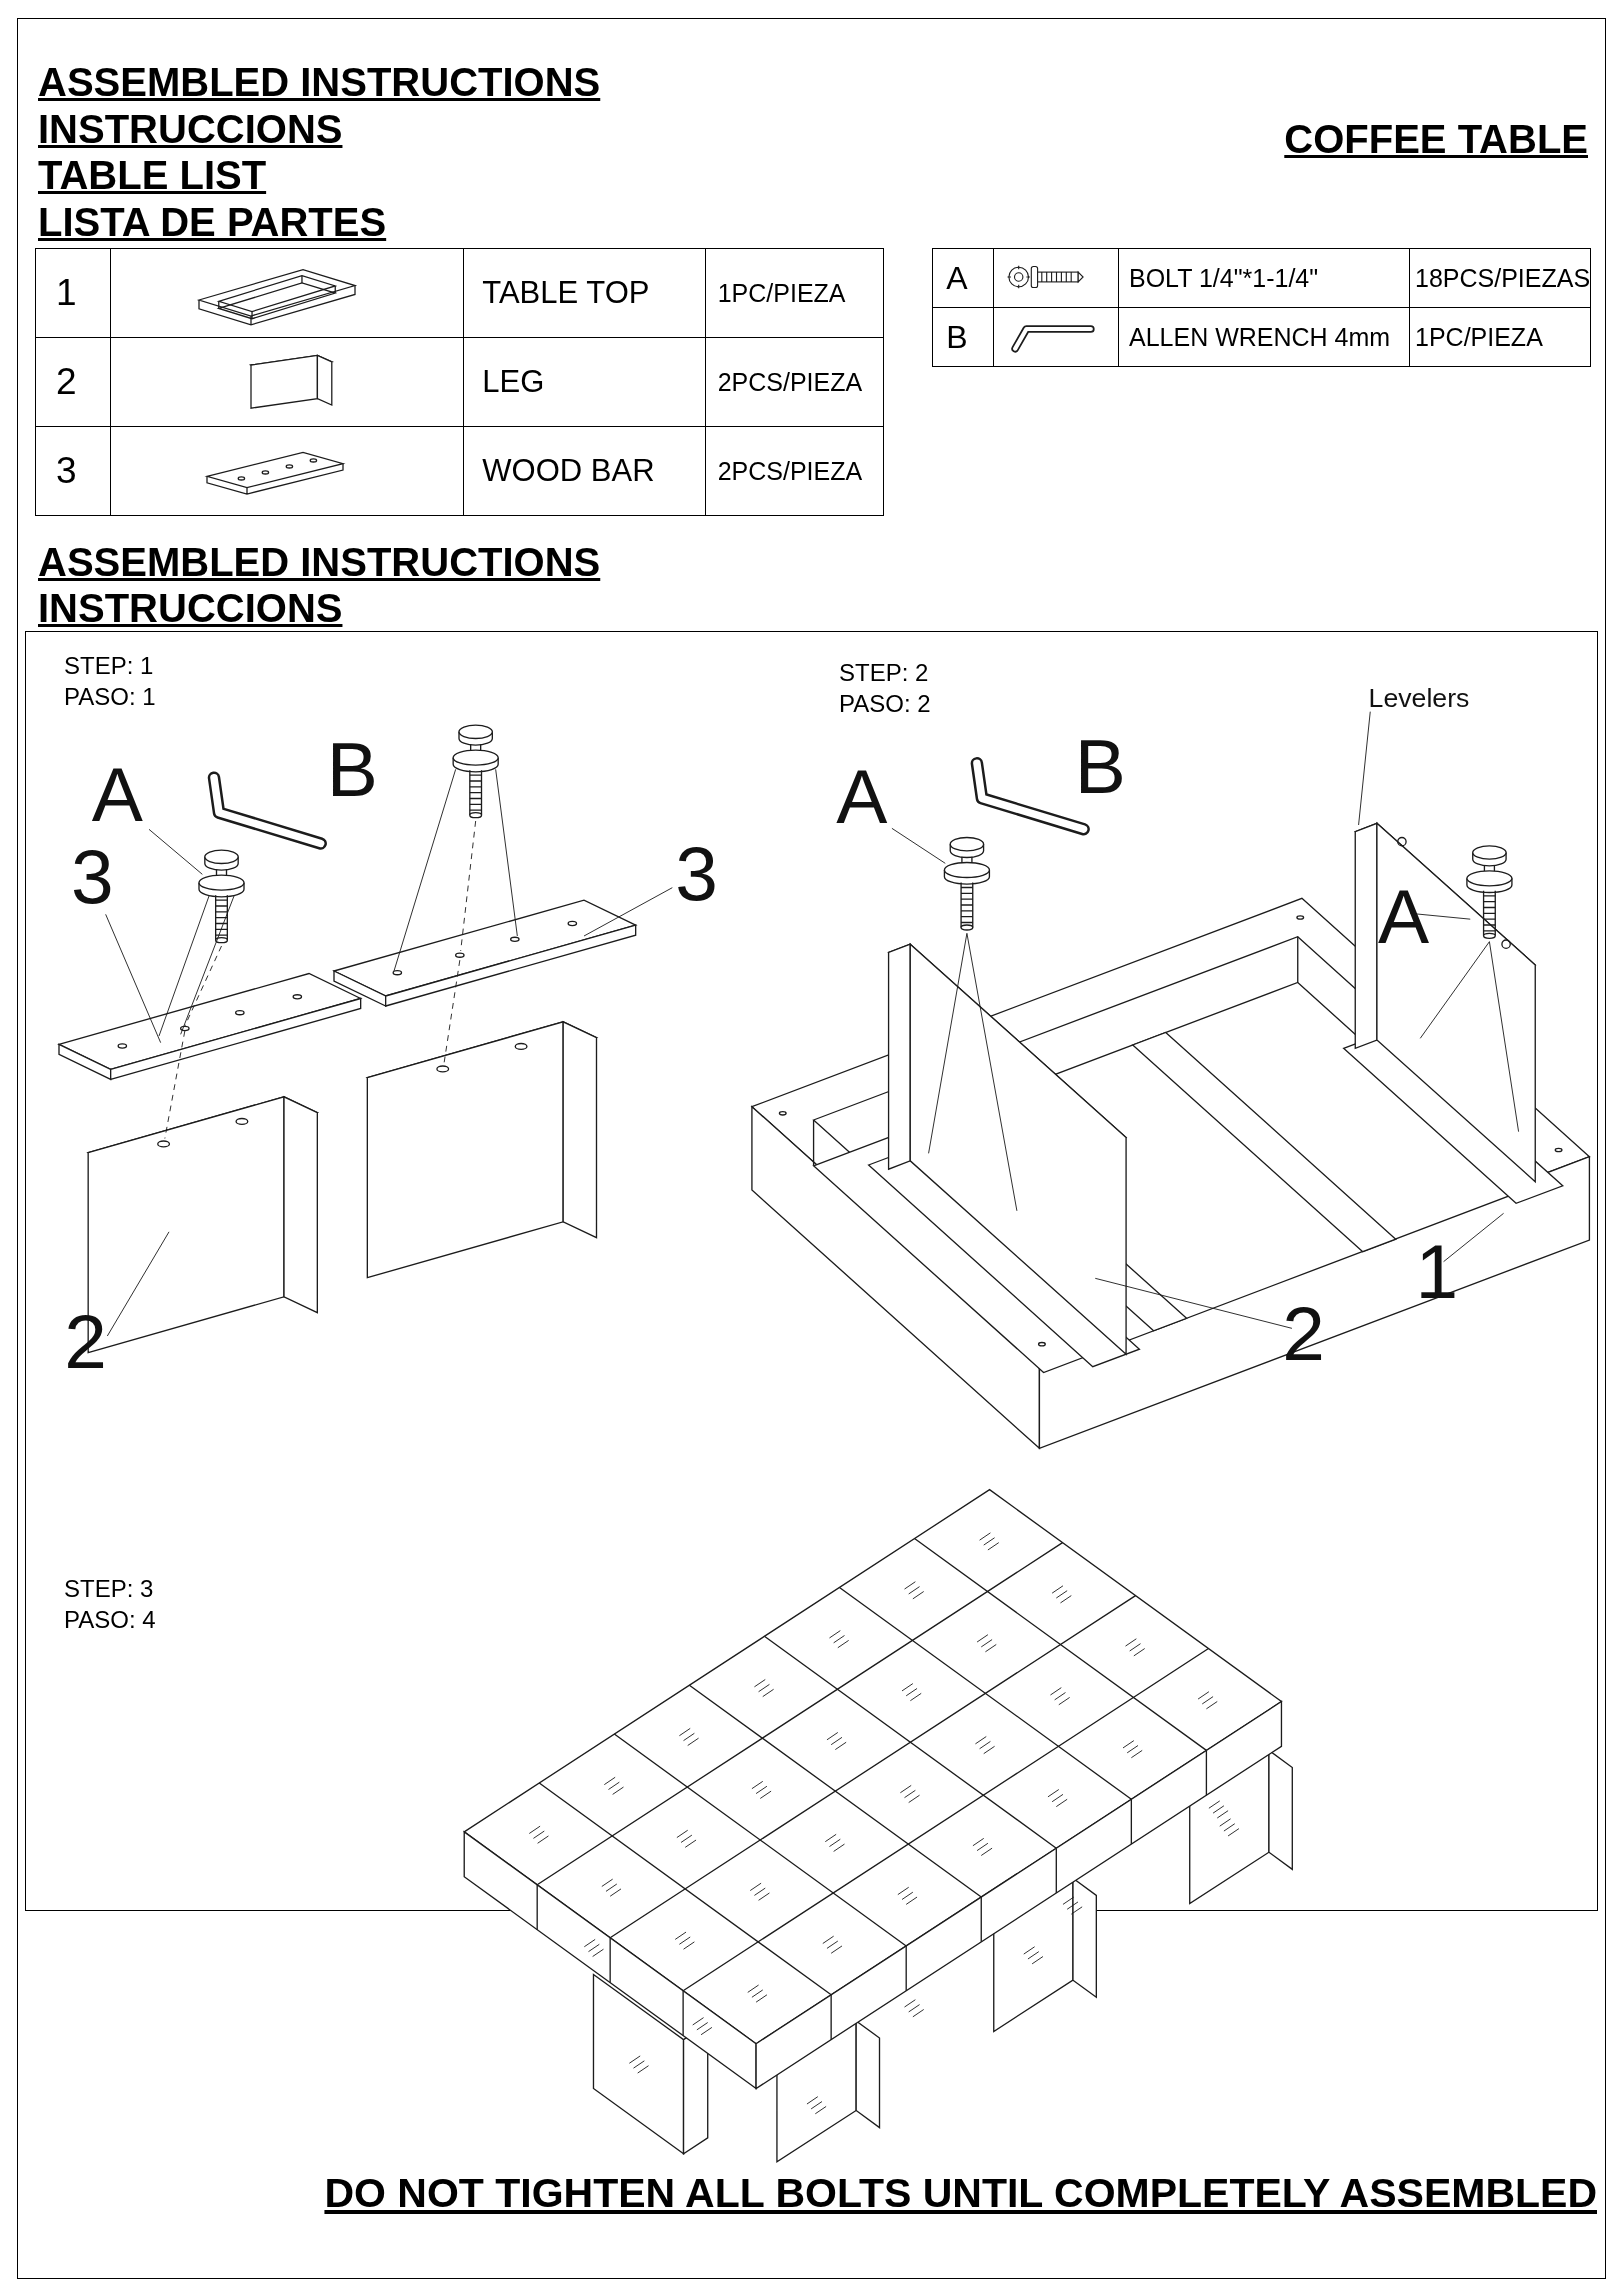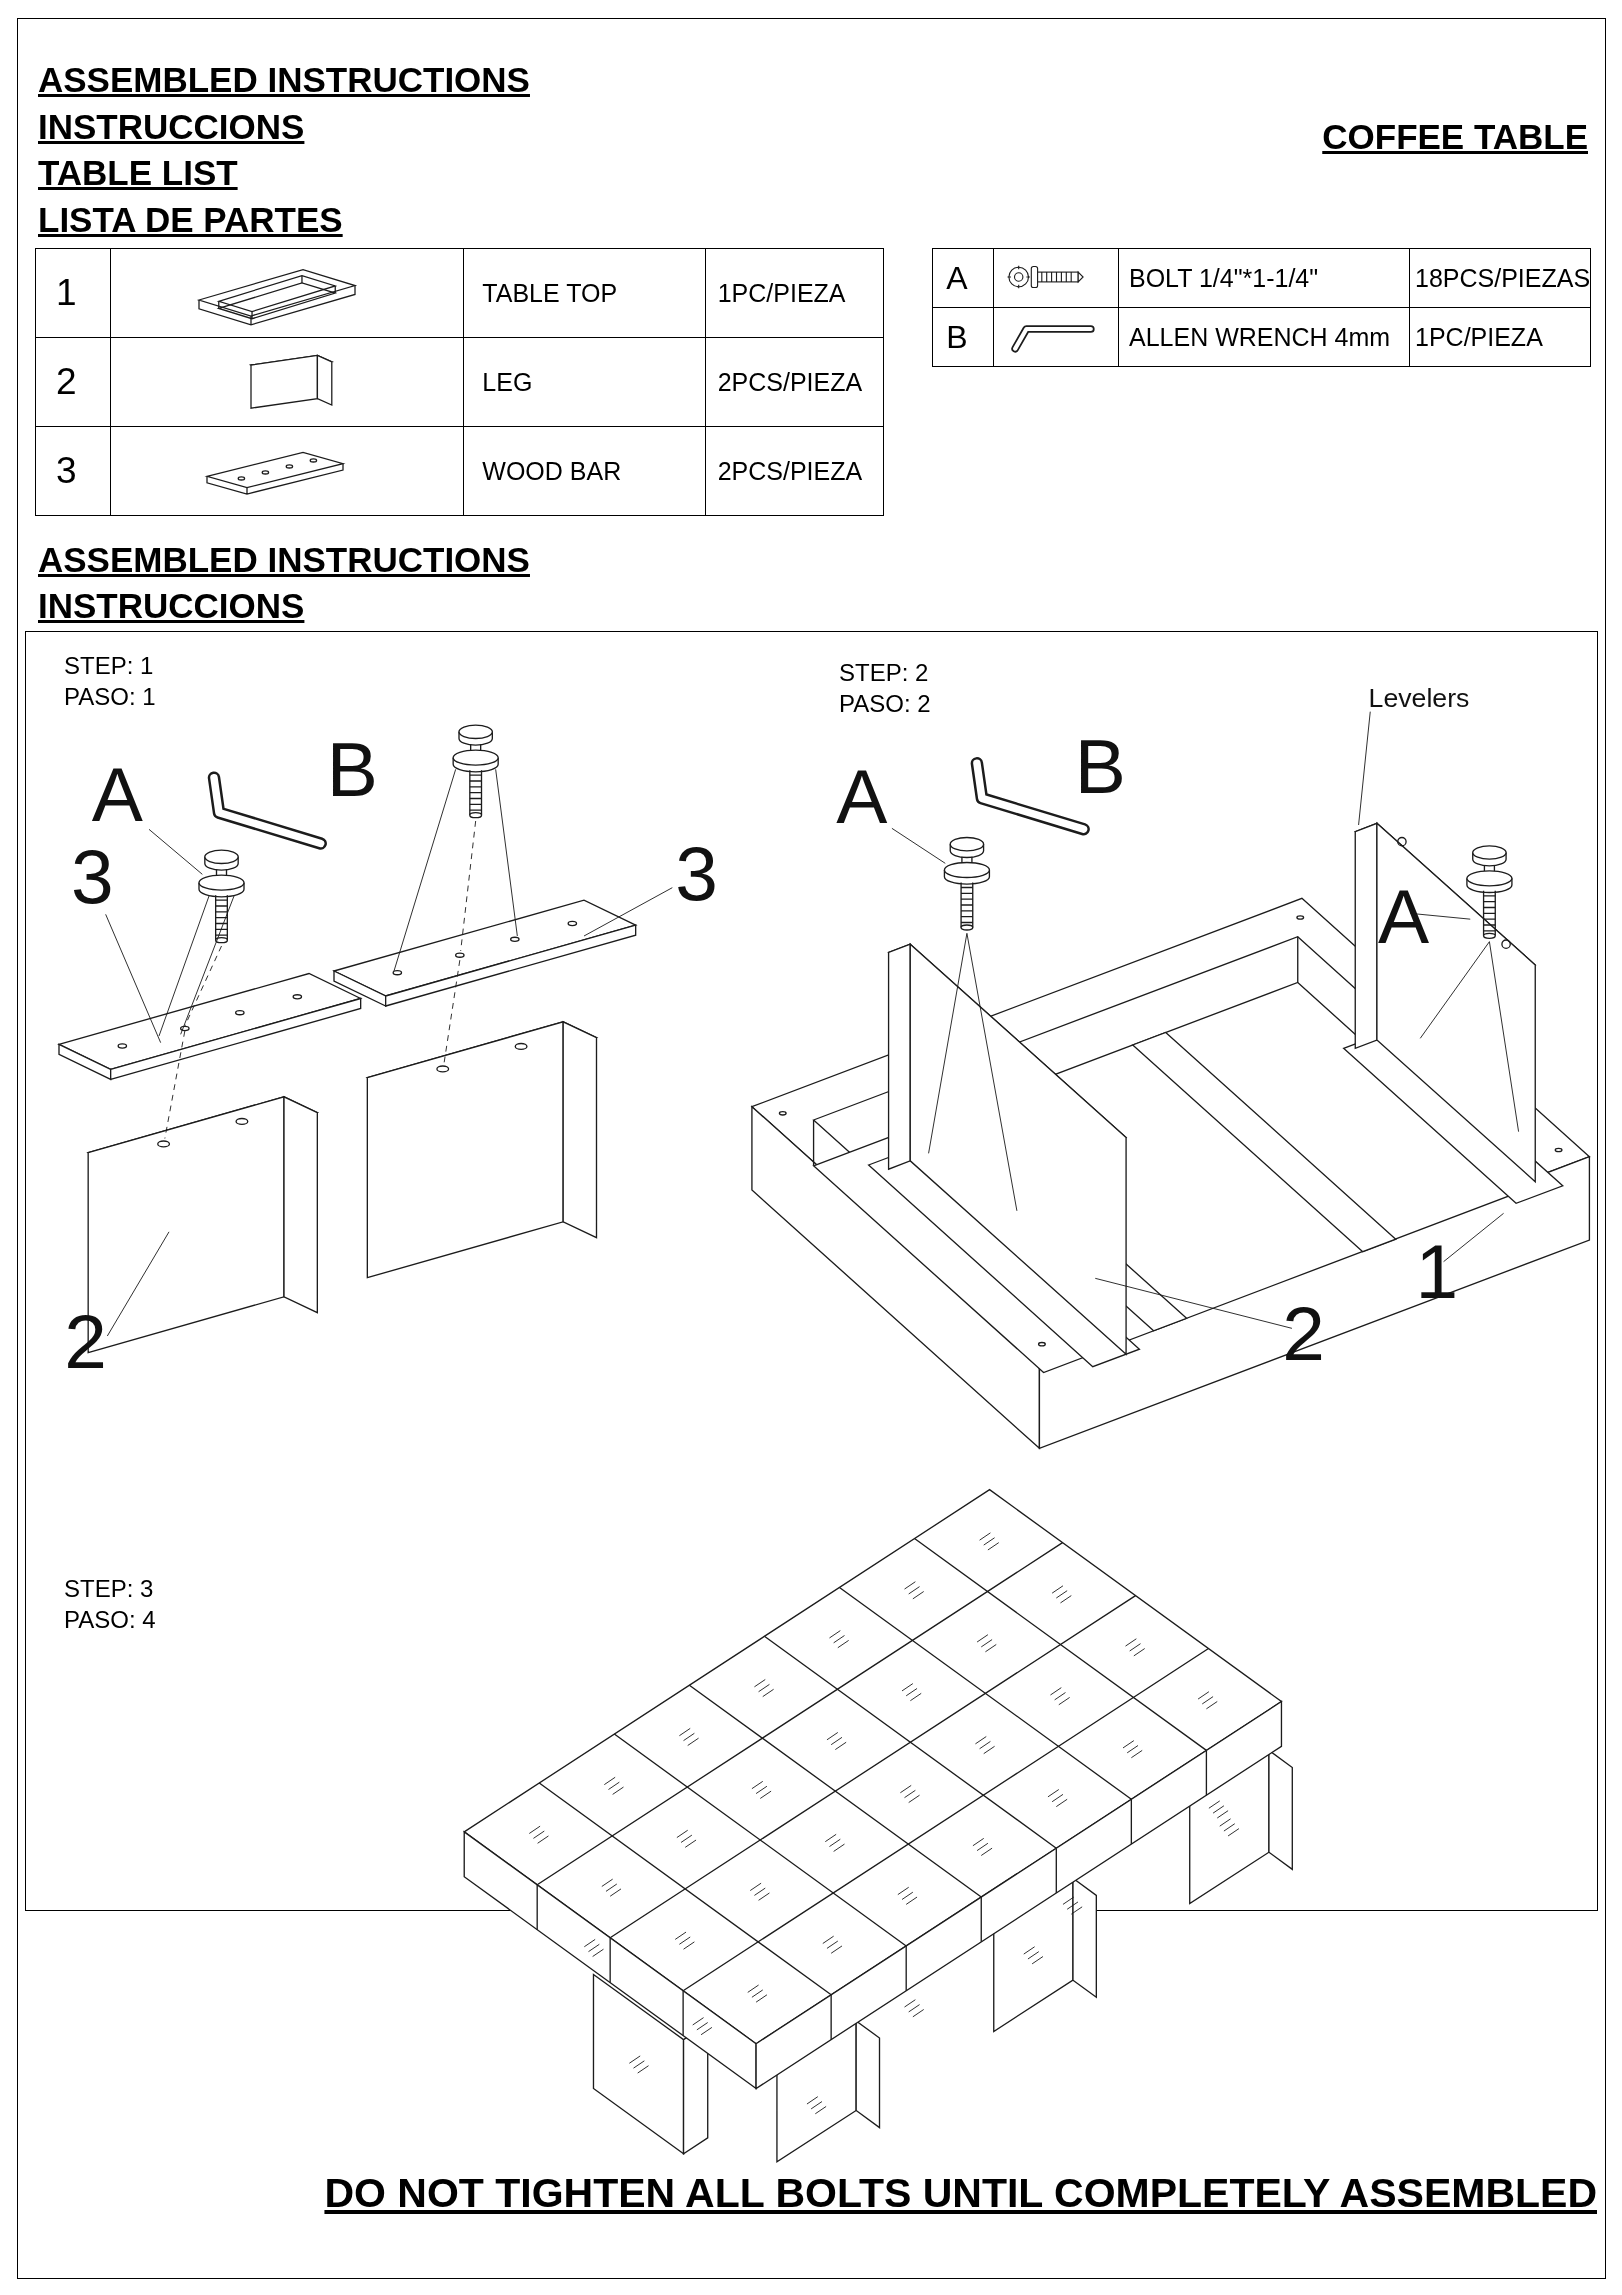--- a/index.html
+++ b/index.html
@@ -1,28 +1,28 @@
 <!DOCTYPE html>
 <html style="font-size:13.3px"><head>
 <meta charset="utf-8">
 <style>
   * { margin:0; padding:0; box-sizing:border-box; }
   html,body { background:#fff; }
   body { width:1623px; height:2295px; font-family:"Liberation Sans",sans-serif; color:#000; }
   .page { position:relative; width:1623px; height:2295px; background:#fff; overflow:hidden; }
   .abs { position:absolute; }
   .frame { position:absolute; left:16.7px; top:18.3px; width:1589px; height:2261px; border:1.7px solid #000; }
-  .h { font-weight:bold; font-size:35px; text-decoration:underline; text-decoration-thickness:2.5px; white-space:nowrap; }
+  .h { font-weight:bold; font-size:40px; text-decoration:underline; text-decoration-thickness:2.5px; white-space:nowrap; }
   table { border-collapse:collapse; background:#fff; }
   td { border:1.7px solid #000; vertical-align:middle; background:#fff; }
   table.plist { position:absolute; left:35px; top:248px; }
   .plist tr { height:89px; }
   .plist .c-num { width:75px; font-size:37px; padding-left:20px; }
   .plist .c-icon { width:353px; text-align:center; }
-  .plist .c-name { width:242px; font-size:25px; padding-left:18.3px; }
+  .plist .c-name { width:242px; font-size:31px; padding-left:18.3px; }
   .plist .c-qty { width:178px; font-size:25px; padding-left:11.7px; }
   table.hlist { position:absolute; left:932px; top:248px; }
   .hlist tr { height:59px; }
   .hlist .c-letter { width:61px; font-size:32px; padding-left:13.3px; }
   .hlist .c-hicon { width:125px; text-align:center; }
   .hlist .c-hname { width:291px; font-size:25px; padding-left:10px; }
   .hlist .c-hqty { width:178px; font-size:25px; padding-left:5px; }
   .ibox { position:absolute; left:25px; top:631px; width:1573px; height:1280px; border:1.7px solid #000; background:#fff; }
   .step { font-size:24px; line-height:31px; white-space:nowrap; }
   .warn { left:0; width:100%; text-align:right; font-size:41px; font-weight:bold; text-decoration:underline; white-space:nowrap; }

